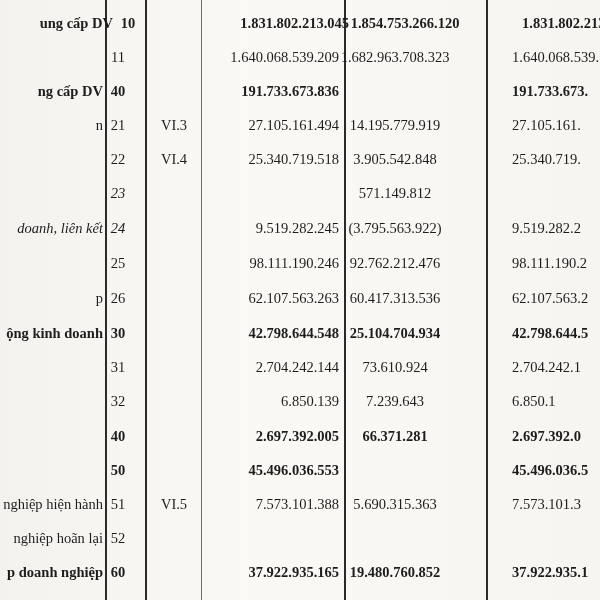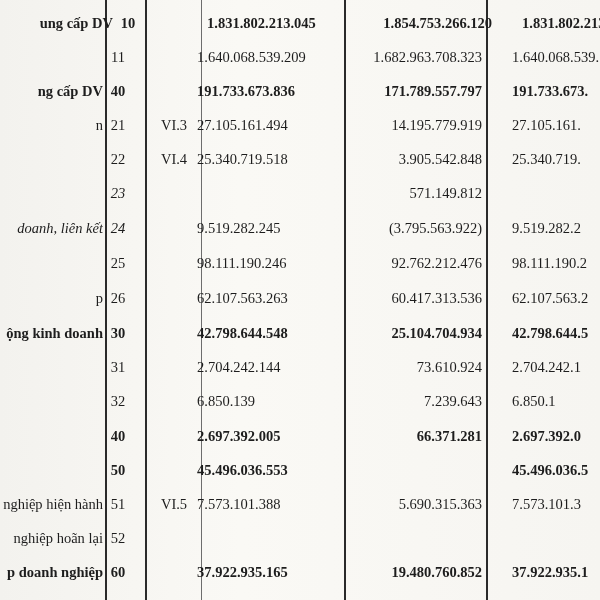--- a/index.html
+++ b/index.html
@@ -20,22 +20,22 @@
     .vline.thin { width: 1px; background: #6d6d6d; }
     .row {
       position: absolute; left: 0; width: 600px; height: 34px;
       font-size: 14.5px; line-height: 34px;
     }
     .cell { position: absolute; top: 0; white-space: nowrap; overflow: hidden; }
     .c-name { left: 0; width: 103px; text-align: right; padding-right: 0; direction: rtl; }
     .c-name span { direction: ltr; unicode-bidi: embed; }
     .c-code { left: 108px; width: 20px; text-align: center; }
     .c-note { left: 148px; width: 52px; text-align: center; }
-    .c-v1 { left: 197px; width: 136px; text-align: left; font-family: Liberation Serif, serif; }
-    .c-v2 { left: 348px; width: 134px; text-align: right; font-family: Liberation Serif, serif; }
+    .c-v1 { left: 203px; width: 136px; text-align: right; font-family: Liberation Serif, serif; }
+    .c-v2 { left: 328px; width: 134px; text-align: center; font-family: Liberation Serif, serif; }
     .c-v3 { left: 512px; width: 140px; text-align: left; }
     .bold { font-weight: bold; }
     .italic { font-style: italic; }
   </style>
 </head>
 <body>
 
 <div class="sheet">
   <div class="vline" style="left:105px"></div>
   <div class="vline" style="left:145px"></div>
@@ -57,21 +57,20 @@
         <div class="cell c-note"><span></span></div>
         <div class="cell c-v1"><span>1.640.068.539.209</span></div>
         <div class="cell c-v2"><span>1.682.963.708.323</span></div>
         <div class="cell c-v3"><span>1.640.068.539.</span></div>
       </div>
       <div class="row bold" style="top: 74px;">
         <div class="cell c-name bold"><span>ng cấp DV</span></div>
         <div class="cell c-code"><span>40</span></div>
         <div class="cell c-note"><span></span></div>
         <div class="cell c-v1"><span>191.733.673.836</span></div>
-        <div class="cell c-v2"><span>171.789.557.797</span></div>
         <div class="cell c-v3"><span>191.733.673.</span></div>
       </div>
       <div class="row" style="top: 108px;">
         <div class="cell c-name"><span>n</span></div>
         <div class="cell c-code"><span>21</span></div>
         <div class="cell c-note"><span>VI.3</span></div>
         <div class="cell c-v1"><span>27.105.161.494</span></div>
         <div class="cell c-v2"><span>14.195.779.919</span></div>
         <div class="cell c-v3"><span>27.105.161.</span></div>
       </div>

